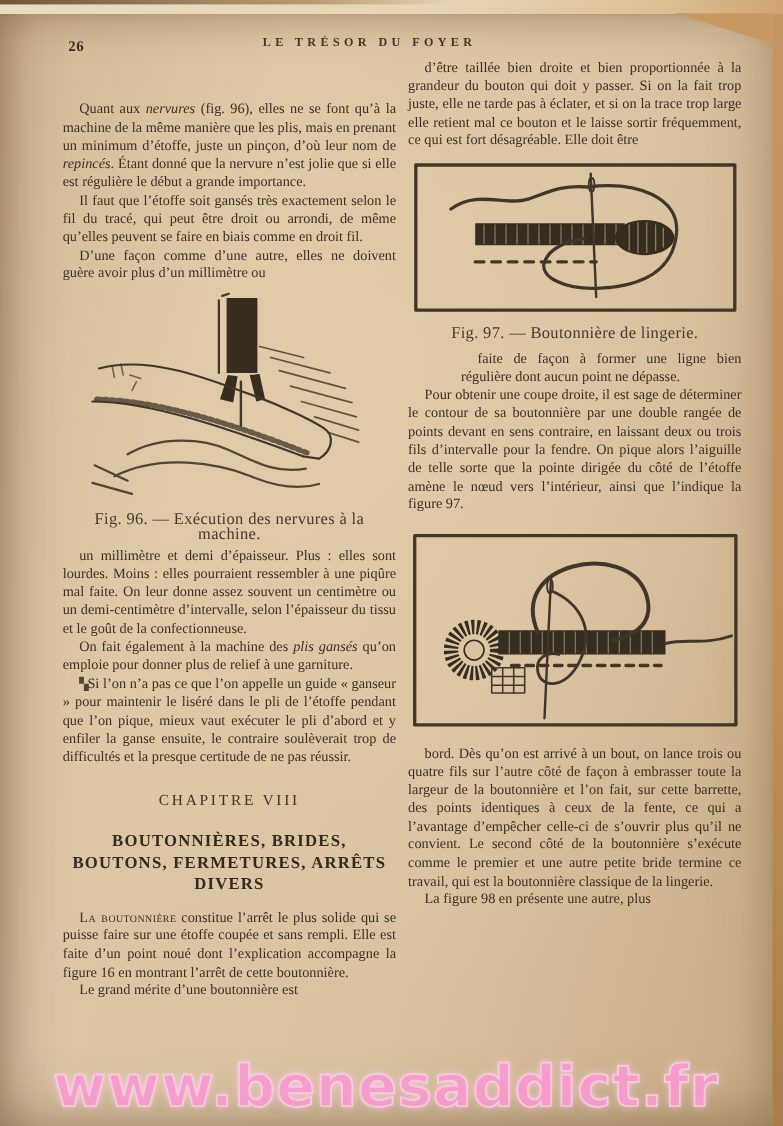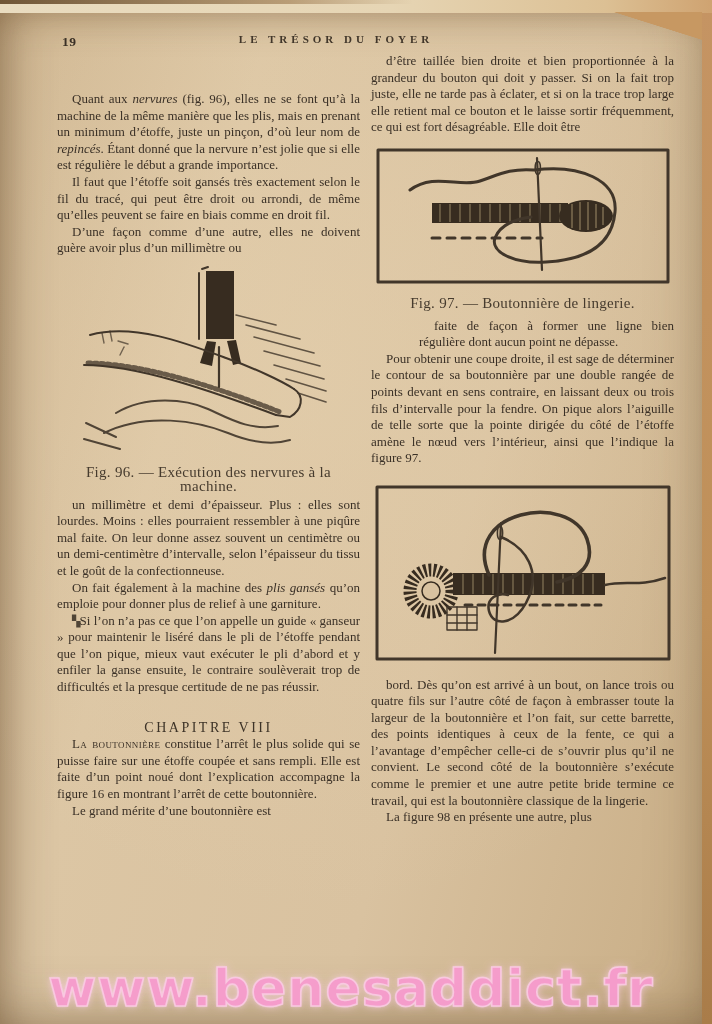--- a/index.html
+++ b/index.html
@@ -83,21 +83,21 @@
 </style>
 </head>
 <body>
 
 <div class="photo">
   <div class="edge-top"></div>
   <div class="corner-notch"></div>
 
   <div class="page">
 
-    <span class="pagenum">19</span>
+    <span class="pagenum">26</span>
     <div class="running-title">LE TRÉSOR DU FOYER</div>
 
     <div class="col col-left">
       <p><span>Quant aux </span><span class="it">nervures</span><span> (fig. 96), elles ne se font qu’à la machine de la même manière que les plis, mais en prenant un minimum d’étoffe, juste un pinçon, d’où leur nom de </span><span class="it">repincés</span><span>. Étant donné que la nervure n’est jolie que si elle est régulière le début a grande importance.</span></p>
       <p>Il faut que l’étoffe soit gansés très exactement selon le fil du tracé, qui peut être droit ou arrondi, de même qu’elles peuvent se faire en biais comme en droit fil.</p>
       <p>D’une façon comme d’une autre, elles ne doivent guère avoir plus d’un millimètre ou</p>
 
       <figure>
         <svg width="262" height="192" viewBox="0 0 262 192">
 
@@ -140,20 +140,21 @@
           </g>
         </svg>
         <figcaption>Fig. 96. — Exécution des nervures à la machine.</figcaption>
       </figure>
 
       <p>un millimètre et demi d’épaisseur. Plus : elles sont lourdes. Moins : elles pourraient ressembler à une piqûre mal faite. On leur donne assez souvent un centimètre ou un demi-centimètre d’intervalle, selon l’épaisseur du tissu et le goût de la confectionneuse.</p>
       <p><span>On fait également à la machine des </span><span class="it">plis gansés</span><span> qu’on emploie pour donner plus de relief à une garniture.</span></p>
       <p><span class="blot">▚</span><span>Si l’on n’a pas ce que l’on appelle un guide « ganseur » pour maintenir le liséré dans le pli de l’étoffe pendant que l’on pique, mieux vaut exécuter le pli d’abord et y enfiler la ganse ensuite, le contraire soulèverait trop de difficultés et la presque certitude de ne pas réussir.</span></p>
 
       <h3 class="chapter">CHAPITRE VIII</h3>
+      <h2 class="section-title">BOUTONNIÈRES, BRIDES, BOUTONS, FERMETURES, ARRÊTS DIVERS</h2>
 
       <p><span class="sc">La boutonnière</span><span> constitue l’arrêt le plus solide qui se puisse faire sur une étoffe coupée et sans rempli. Elle est faite d’un point noué dont l’explication accompagne la figure 16 en montrant l’arrêt de cette boutonnière.</span></p>
       <p>Le grand mérite d’une boutonnière est</p>
     </div>
 
     <div class="col col-right">
       <p>d’être taillée bien droite et bien proportionnée à la grandeur du bouton qui doit y passer. Si on la fait trop juste, elle ne tarde pas à éclater, et si on la trace trop large elle retient mal ce bouton et le laisse sortir fréquemment, ce qui est fort désagréable. Elle doit être</p>
 
       <figure style="margin-top:10px;">
         <svg class="framed" width="298" height="140" viewBox="0 0 298 140">

